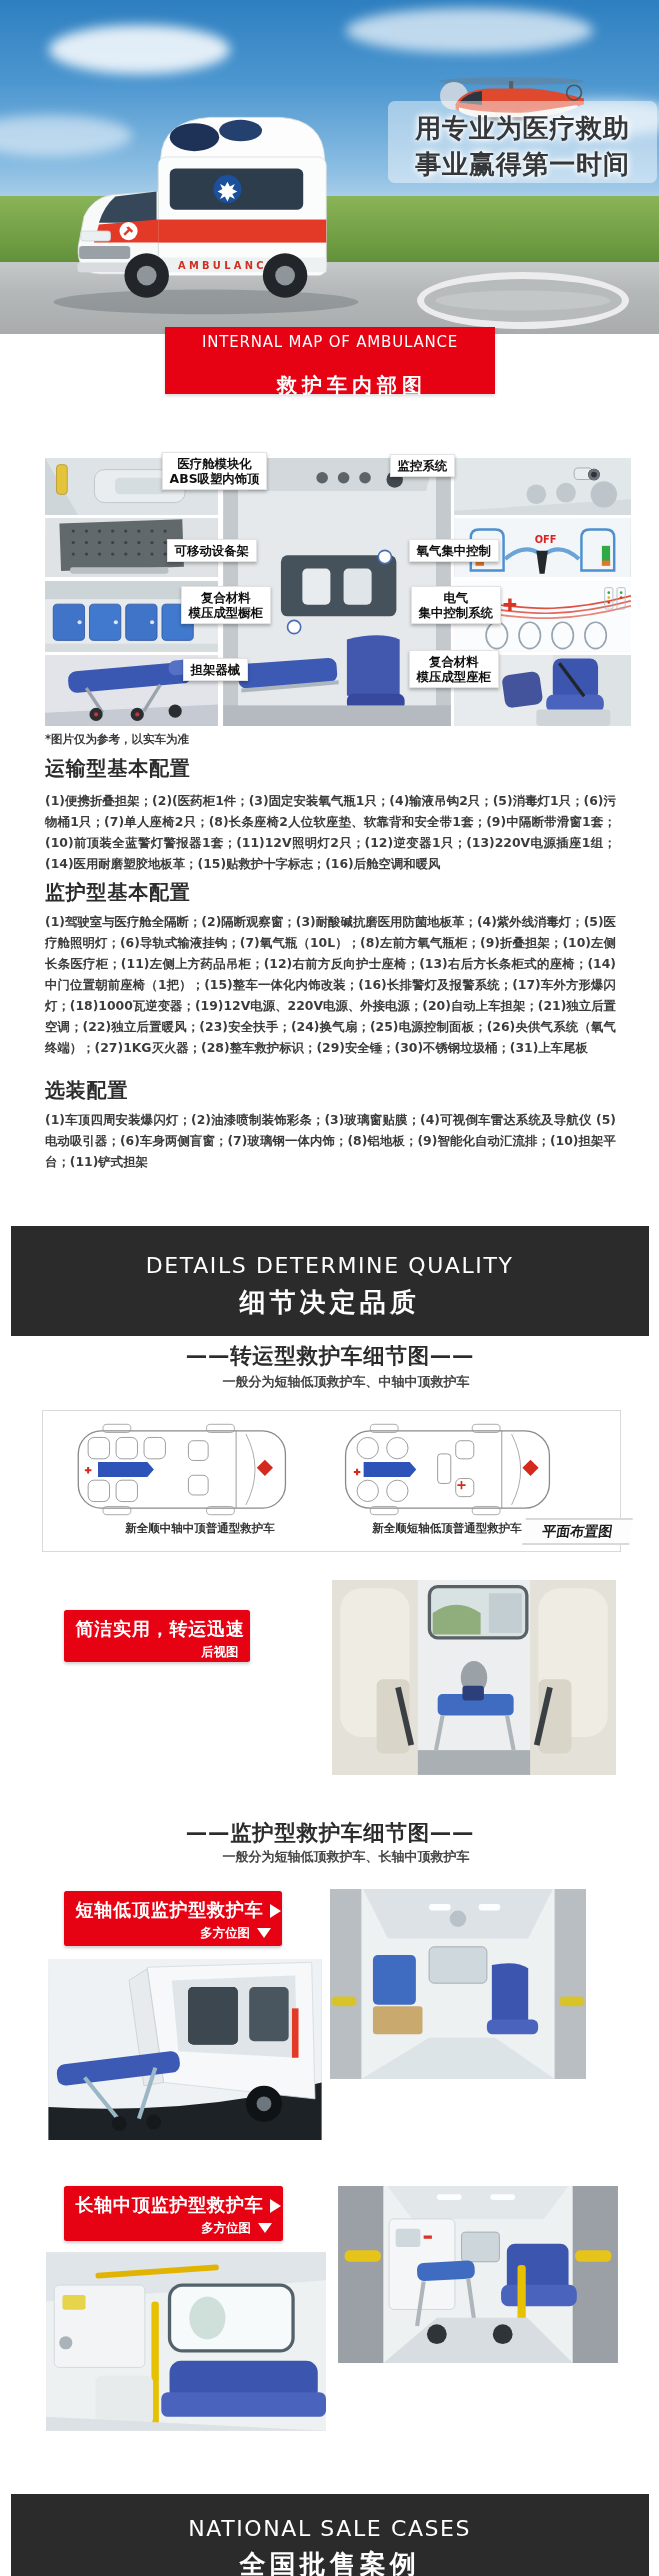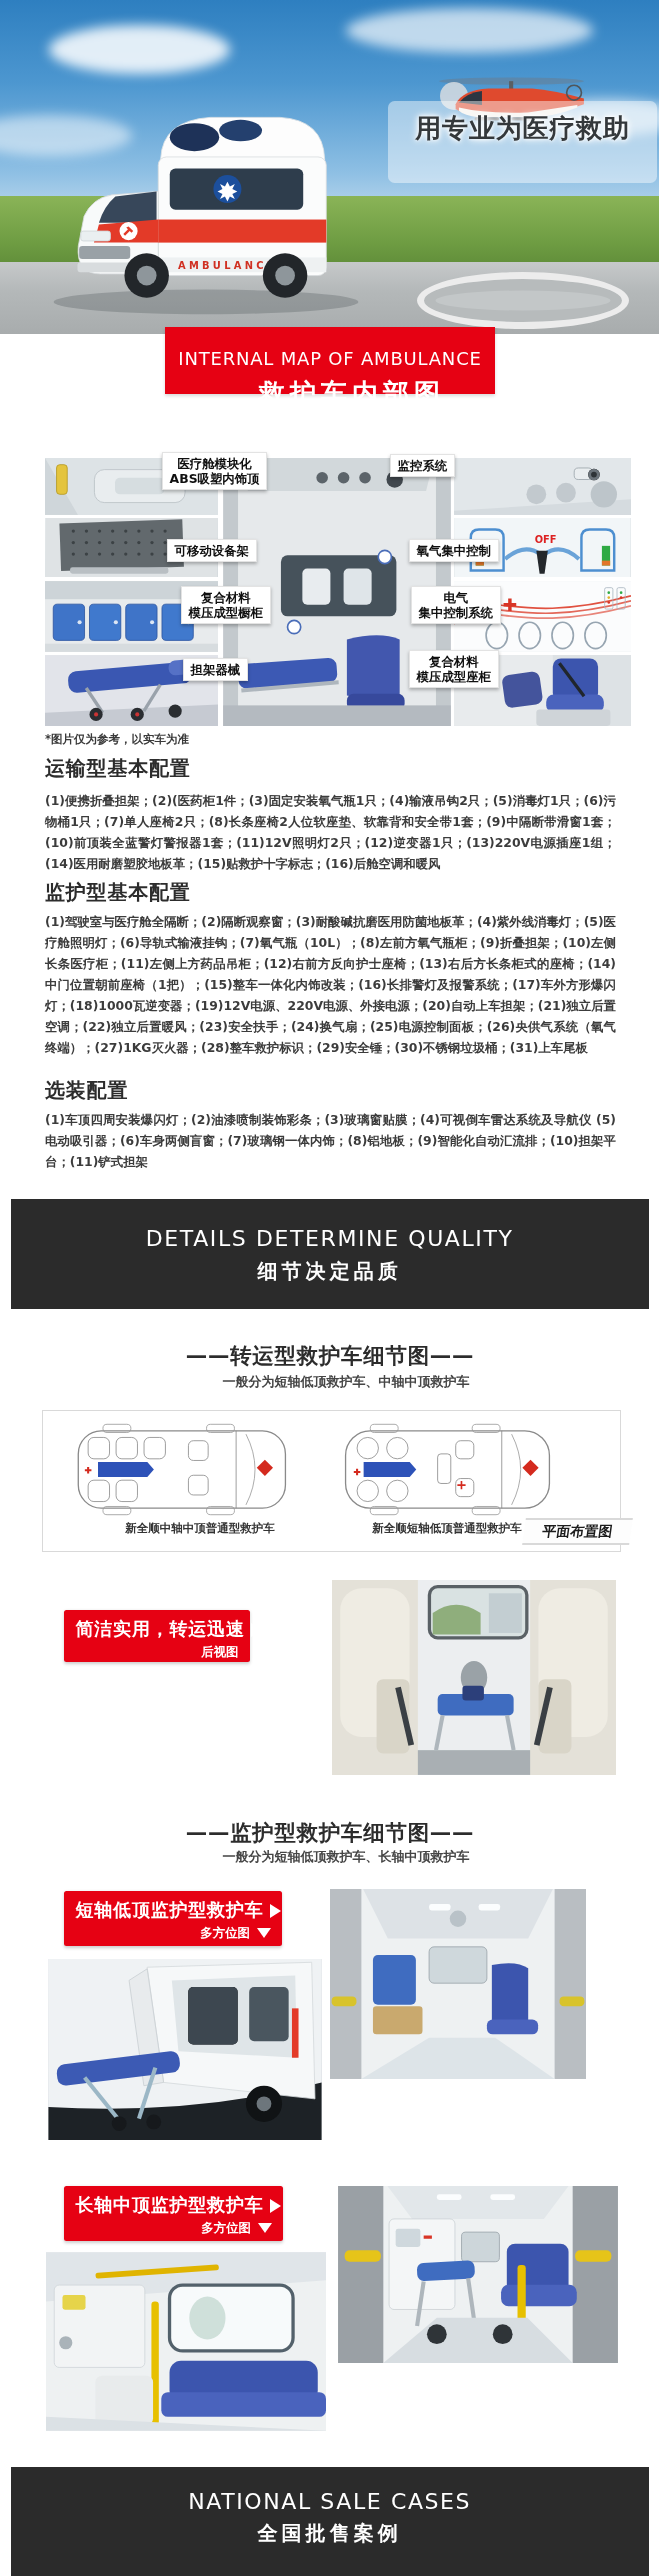--- a/index.html
+++ b/index.html
@@ -19,37 +19,37 @@
   .helipad{position:absolute;left:417px;top:272px;width:198px;height:43px;border-radius:50%;
     background:#c3c7c8;border:7.4px solid #ececec;box-shadow:inset 0 0 0 11.5px #b7bbbc;}
   .slogan-box{position:absolute;left:388px;top:101px;width:269px;height:82px;border-radius:6.6px;
     background:rgba(255,255,255,.45);}
   .slogan{position:absolute;width:269px;text-align:center;font-weight:bold;font-size:26px;
     color:#34383b;letter-spacing:0.8px;text-shadow:0 0 3.3px #fff,0 0 6.6px #fff,0 0 10px #fff;white-space:nowrap;}
 
   
   .red-banner{left:165px;top:327px;width:330px;height:67px;background:var(--red);color:#fff;
     text-align:center;box-shadow:0 1.6px 3.3px rgba(0,0,0,.15);}
-  .red-banner .en{font-size:18px;letter-spacing:0.8px;line-height:20px;padding-top:22px;}
-  .red-banner .zh{font-size:26px;font-weight:bold;letter-spacing:5px;line-height:35px;margin-top:7px;padding-left:44px;}
+  .red-banner .en{font-size:15px;letter-spacing:0.8px;line-height:20px;padding-top:5px;}
+  .red-banner .zh{font-size:20px;font-weight:bold;letter-spacing:5px;line-height:35px;margin-top:16px;padding-left:44px;}
 
   
   .photo{position:absolute;overflow:hidden;background:linear-gradient(160deg,#eceff1,#cdd3d7);}
   .wlabel{position:absolute;background:#fff;border:0.8px solid #e3e3e3;box-shadow:0 1.6px 3.3px rgba(0,0,0,.28);
     color:#101010;font-weight:bold;text-align:center;padding:2.5px 6.6px;font-size:12.4px;line-height:15.7px;white-space:nowrap;}
   .wlabel .s{display:block;}
 
   .note{left:45px;top:732px;font-size:11.5px;font-weight:bold;color:#3a3a3a;}
   .cfg-title{left:45px;font-size:20px;font-weight:bold;color:#2c2c2c;letter-spacing:0.8px;}
   .cfg-body{left:45px;width:571px;font-size:12.4px;font-weight:bold;color:#3c3c3c;line-height:21px;text-align:justify;}
 
   
-  .dark-banner{background:var(--dark);color:#fff;text-align:center;}
+  .dark-banner{background:var(--dark);color:#fff;text-align:center;margin-top:27px;}
   .dark-banner .en{font-size:22px;letter-spacing:1.6px;}
-  .dark-banner .zh{font-size:20px;font-weight:bold;letter-spacing:4.1px;}
+  .dark-banner .zh{font-size:26px;font-weight:bold;letter-spacing:4.1px;}
 
   .sec-title{width:660px;left:0;text-align:center;font-size:21.4px;font-weight:bold;color:#2c2c2c;letter-spacing:0.8px;}
   .sec-sub{width:660px;left:16px;text-align:center;font-size:13px;font-weight:bold;color:#454545;}
 
   
   .planbox{left:42px;top:1410px;width:577px;height:140px;background:#fff;border:0.8px solid #d9d9d9;}
   .plan-caption{position:absolute;top:110px;font-size:11.5px;font-weight:bold;color:#333;width:264px;text-align:center;font-family:Liberation Mono, monospace;}
   .plan-label{position:absolute;left:481px;top:107px;width:107px;text-align:center;font-size:14px;font-weight:bold;color:#1c1c1c;
     padding:2.5px 0;border-top:2.5px solid #d9d9d9;border-bottom:2.5px solid #d9d9d9;transform:skewX(-8deg);background:#fdfdfd;}
 
@@ -116,20 +116,21 @@
         <rect x="54" y="238" width="84" height="12" rx="3" fill="#d8dcde"></rect>
         <circle cx="138" cy="254" r="27" fill="#22262a"></circle>
           <circle cx="138" cy="254" r="12" fill="#8e969b"></circle>
         <circle cx="306" cy="254" r="27" fill="#22262a"></circle>
           <circle cx="306" cy="254" r="12" fill="#8e969b"></circle>
       </svg>
     </div>
 
     <div class="slogan-box"></div>
     <div class="slogan" style="left:388px;top:111px;">用专业为医疗救助</div>
+    <div class="slogan" style="left:388px;top:147px;">事业赢得第一时间</div>
   </div>
 
   <div class="abs red-banner">
     <div class="en">INTERNAL MAP OF AMBULANCE</div>
     <div class="zh">救护车内部图</div>
   </div>
 
   <div class="photo" style="left:45px;top:458px;width:173px;height:57px;">
     <svg class="svgfill" viewBox="0 0 210 69">
       <rect width="210" height="69" fill="#cfd6da"></rect>

